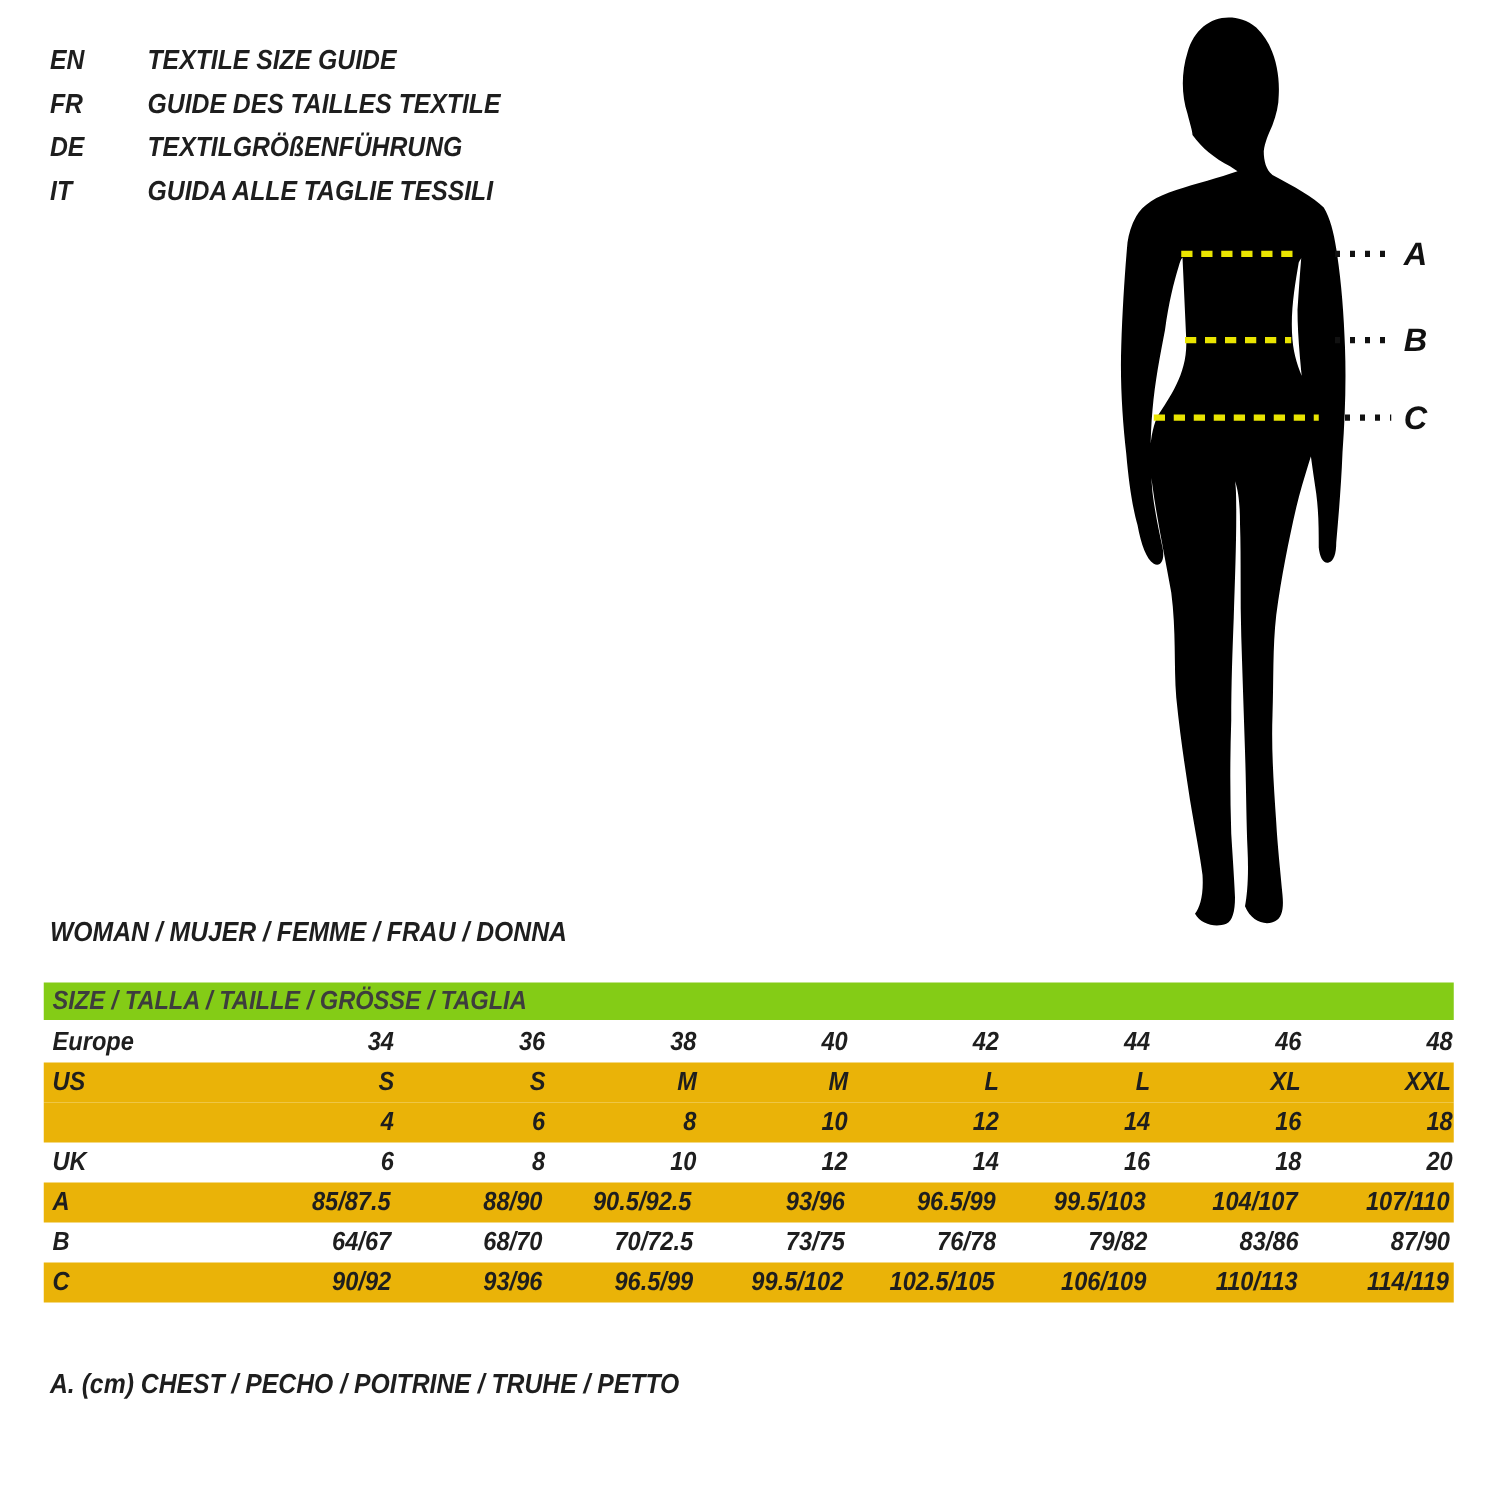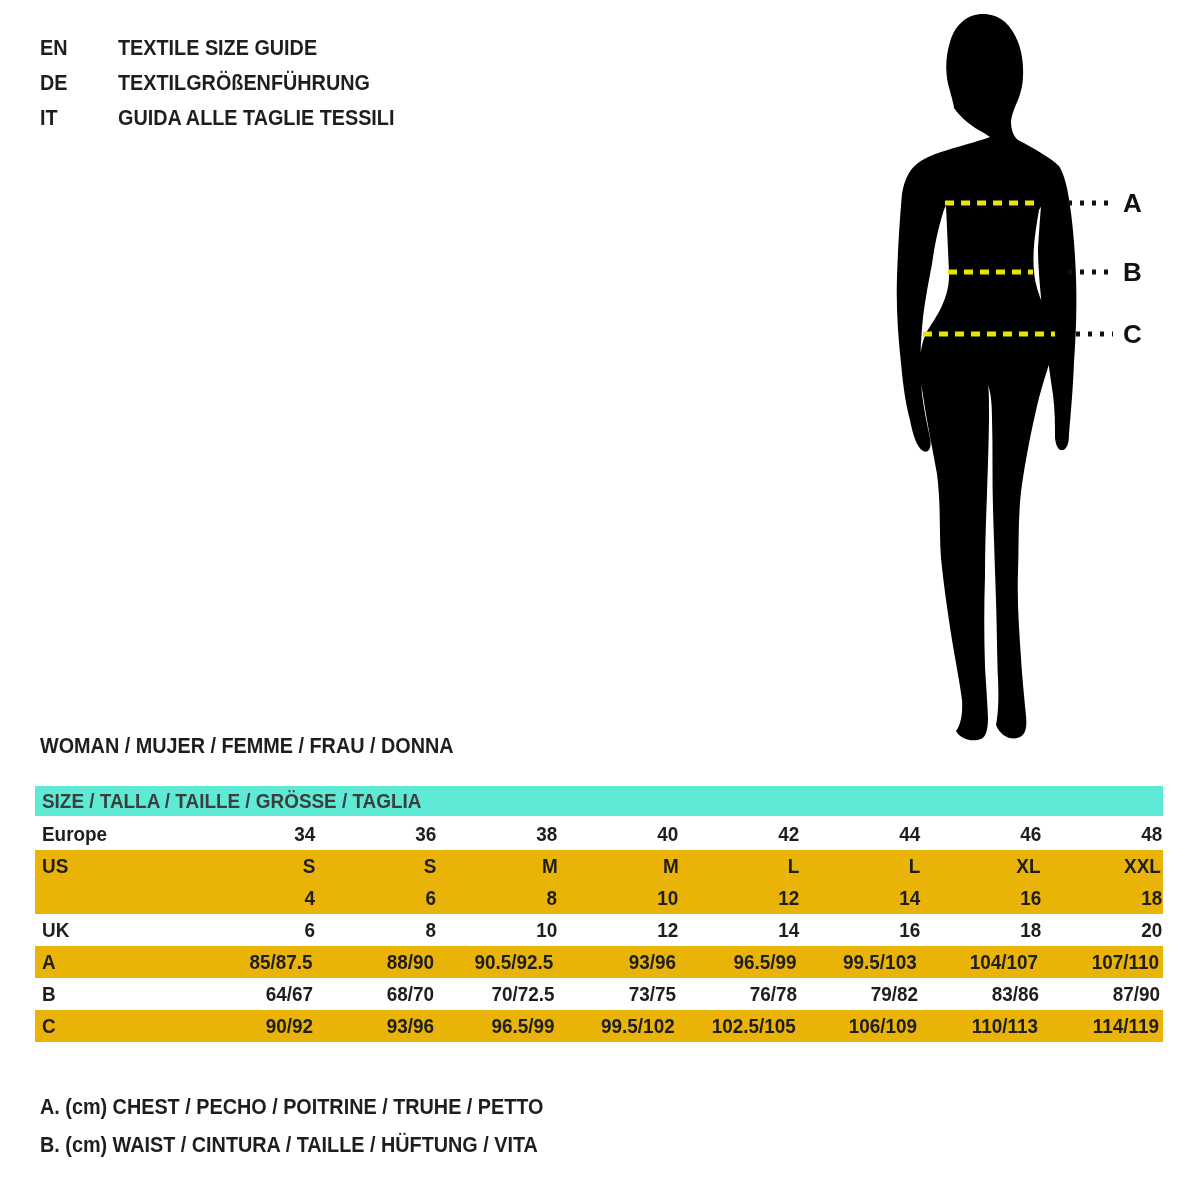--- a/index.html
+++ b/index.html
@@ -1,55 +1,59 @@
 <!DOCTYPE html>
 <html><head>
 <meta charset="utf-8">
 <style>
   html,body{margin:0;padding:0;background:#fff;}
   .page{position:relative;width:1200px;height:1200px;background:#ffffff;overflow:hidden;
-        font-family:"Liberation Sans","DejaVu Sans",sans-serif;font-weight:bold;color:#1e1e1e;}
+        font-family:"Liberation Sans","DejaVu Sans",sans-serif;font-weight:bold;color:#1e1e1e;font-style:italic;}
 
   
   .cx{display:inline-block;transform:scaleX(.9);transform-origin:0 50%;white-space:nowrap;}
   .cxc{display:inline-block;transform:scaleX(.9);transform-origin:50% 50%;white-space:nowrap;}
 
   
   .lang{position:absolute;left:40px;top:30px;font-size:22px;}
   .lang-row{display:flex;height:35px;align-items:center;}
   .lang-code{width:78px;flex:0 0 78px;}
 
   
   .figure{position:absolute;left:855px;top:0;width:300px;height:760px;}
 
   
   .heading{position:absolute;left:40px;top:733px;font-size:22px;height:30px;display:flex;align-items:flex-start;}
 
   
   .size-table{position:absolute;left:35px;top:786px;width:1128px;font-size:21px;}
-  .thead{height:30px;margin-bottom:2px;background:#5eead4;color:#3d3d3d;
+  .thead{height:30px;margin-bottom:2px;background:#84cc16;color:#3d3d3d;
          display:flex;align-items:center;padding-left:7px;box-sizing:border-box;}
   .trow{display:grid;grid-template-columns:160px repeat(8,1fr);height:32px;align-items:center;}
   .trow.shade{background:#eab308;}
   .tlabel{padding-left:7px;}
   .tcell{text-align:right;}
 
   
   .legend{position:absolute;left:40px;top:1082px;font-size:22px;}
   .legend-line{height:38px;display:flex;align-items:flex-end;}
 </style>
 </head>
 <body>
 
 <div class="page">
 
   <div class="lang">
     <div class="lang-row">
       <span class="lang-code"><span class="cx">EN</span></span>
       <span class="cx">TEXTILE SIZE GUIDE</span>
+    </div>
+    <div class="lang-row">
+      <span class="lang-code"><span class="cx">FR</span></span>
+      <span class="cx">GUIDE DES TAILLES TEXTILE</span>
     </div>
     <div class="lang-row">
       <span class="lang-code"><span class="cx">DE</span></span>
       <span class="cx">TEXTILGRÖßENFÜHRUNG</span>
     </div>
     <div class="lang-row">
       <span class="lang-code"><span class="cx">IT</span></span>
       <span class="cx">GUIDA ALLE TAGLIE TESSILI</span>
     </div>
   </div>
@@ -184,18 +188,15 @@
       <span class="tcell"><span class="cxc">106/109</span></span>
       <span class="tcell"><span class="cxc">110/113</span></span>
       <span class="tcell"><span class="cxc">114/119</span></span>
     </div>
   </div>
 
   <div class="legend">
     <div class="legend-line">
         <span class="cx">A. (cm) CHEST / PECHO / POITRINE / TRUHE / PETTO</span>
       </div>
-    <div class="legend-line">
-        <span class="cx">B. (cm) WAIST / CINTURA / TAILLE / HÜFTUNG / VITA</span>
-      </div>
   </div>
 
 </div>
 
 </body></html>

